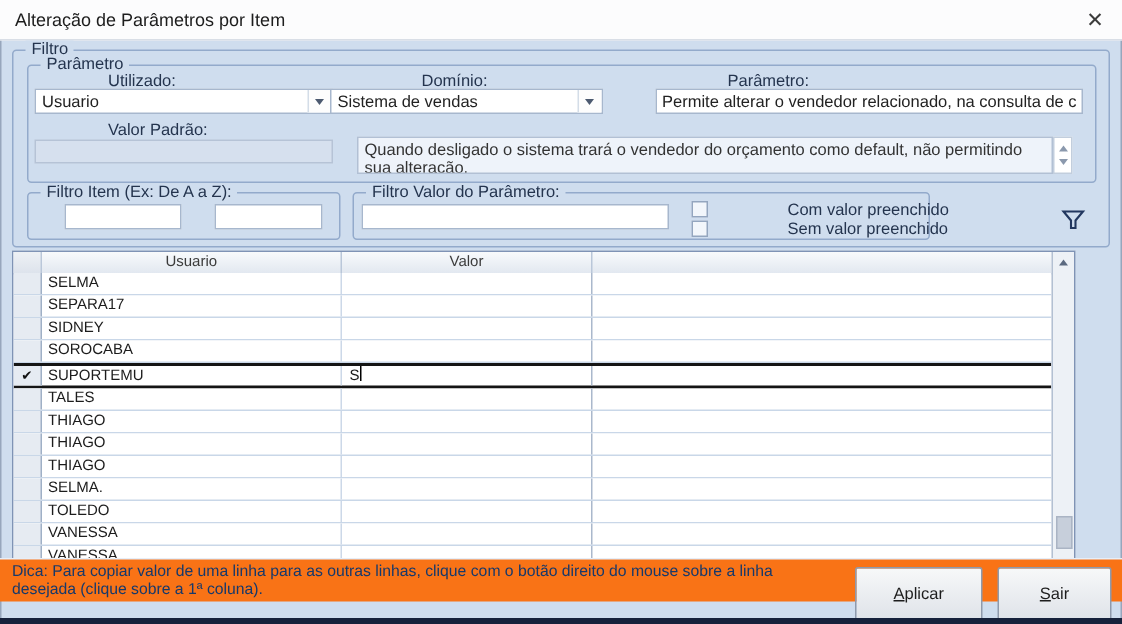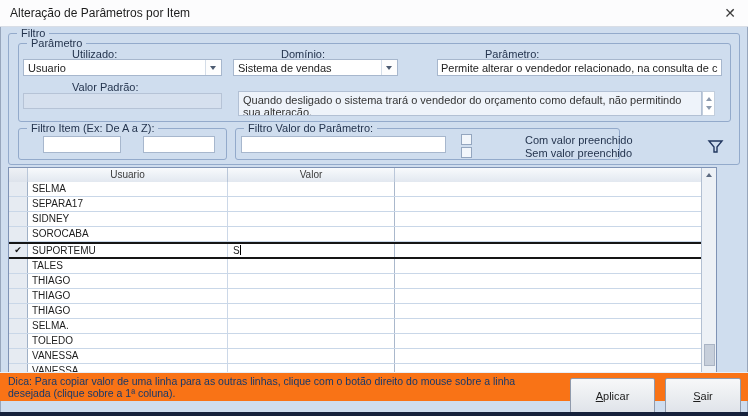--- a/index.html
+++ b/index.html
@@ -99,21 +99,21 @@
     <span class="gb-label">Parâmetro</span>
   </div>
 
   <span class="lbl" style="left:24px;top:48px;">Utilizado:</span>
   <div class="combo" style="left:23px;top:59px;width:199px;">
     <span class="val">Usuario</span>
     <span class="arrow-box"></span>
   </div>
 
   <span class="lbl" style="left:233px;top:48px;">Domínio:</span>
-  <div class="combo" style="left:233px;top:59px;width:165px;">
+  <div class="combo" style="left:220px;top:59px;width:182px;">
     <span class="val">Sistema de vendas</span>
     <span class="arrow-box"></span>
   </div>
 
   <span class="lbl" style="left:437px;top:48px;">Parâmetro:</span>
   <input class="tinput" style="left: 437px; top: 59px; width: 285px;" value="Permite alterar o vendedor relacionado, na consulta de clientes?">
 
   <span class="lbl" style="left:24px;top:81px;">Valor Padrão:</span>
   <input class="tinput" style="left: 23px; top: 93px; width: 199px; height: 16px;" disabled="" value="">
 

